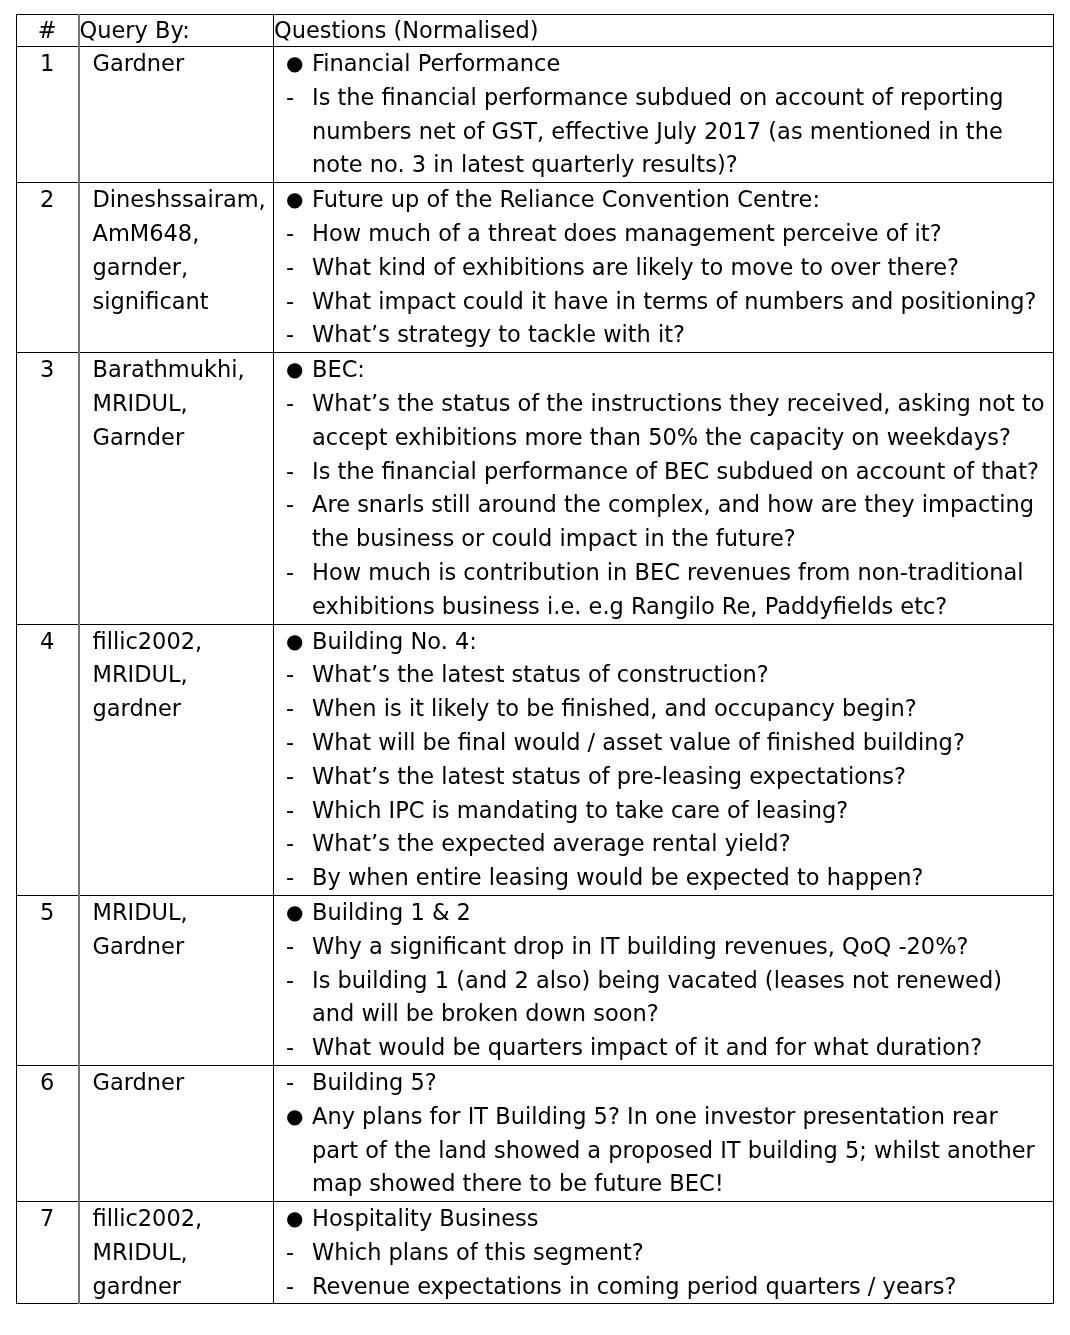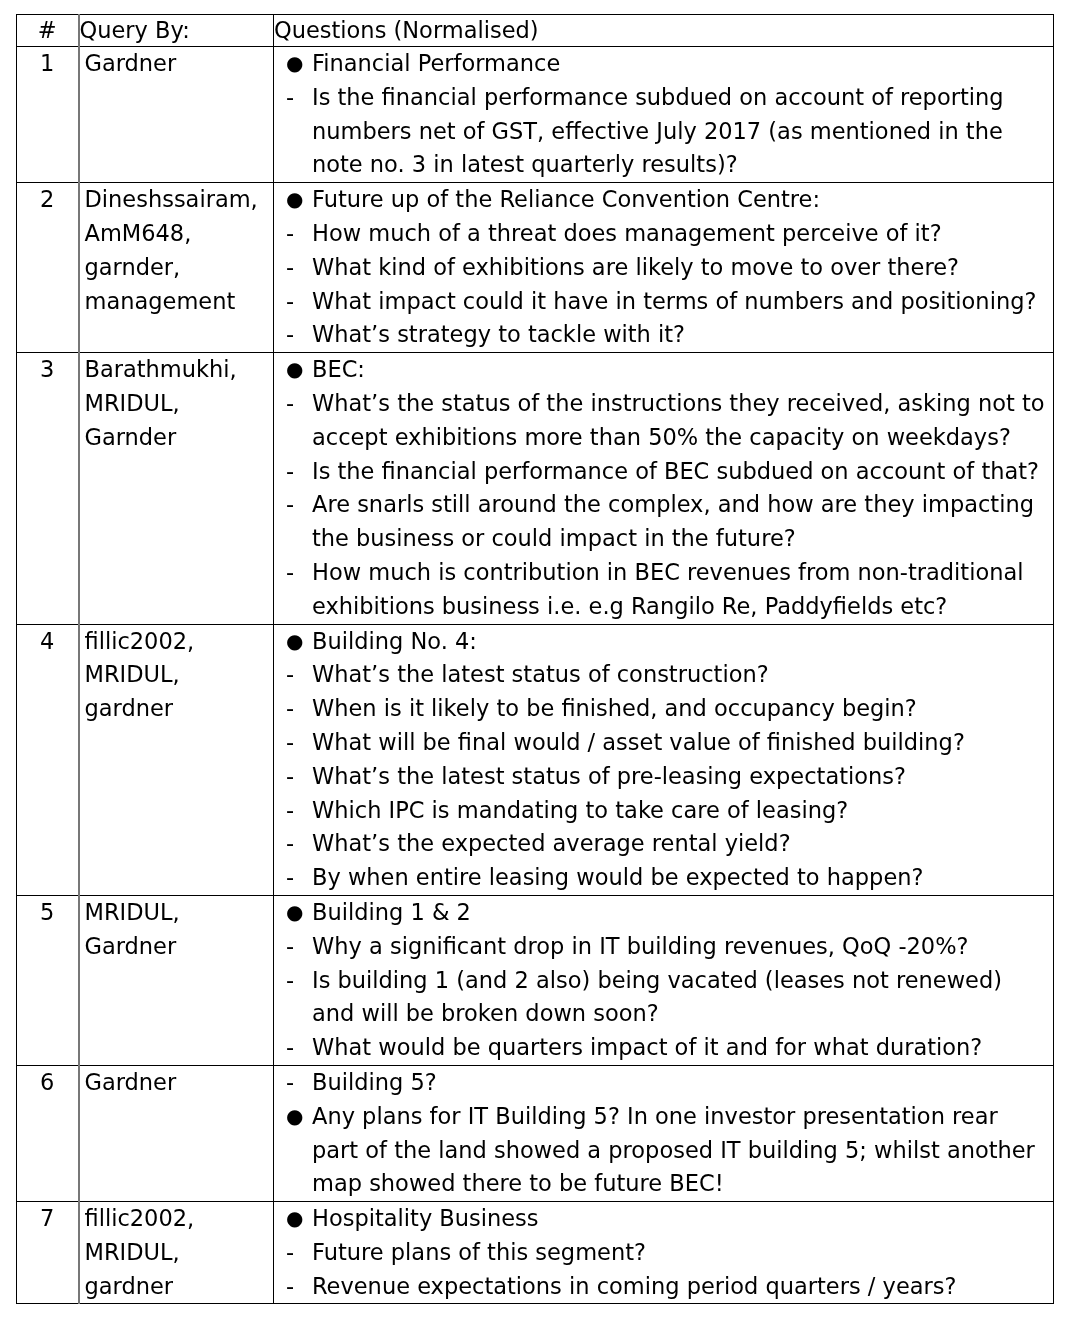--- a/index.html
+++ b/index.html
@@ -10,21 +10,21 @@
     font-size: 22.5px; line-height: 33.8px;
   }
   .qtable td, .qtable th {
     border: 1.5px solid #000; vertical-align: top; padding: 0; font-weight: normal;
   }
   .qtable col.c1 { width: 62px; }
   .qtable col.c2 { width: 195px; }
   .qtable col.c3 { width: 780px; }
   .qtable td.num, .qtable th.num { text-align: center; border-right: 2px solid #777; }
   .qtable th { text-align: left; line-height: 31px; }
-  .qtable td.by { padding-left: 5px; }
+  .qtable td.by { padding-left: 13px; }
   .qtable td.q { padding-left: 10px; padding-right: 6px; }
   .line { display: flex; }
   .mark { width: 26px; flex: 0 0 26px; text-align: left; padding-left: 2px; }
   .mark.bullet { font-size: 20px; }
   .text { flex: 1 1 auto; }
   .by-line { display: block; }
 </style>
 </head>
 <body>
 
@@ -57,21 +57,21 @@
             <span class="text">Is the financial performance subdued on account of reporting numbers net of GST, effective July 2017 (as mentioned in the note no. 3 in latest quarterly results)?</span>
           </div>
         </td>
       </tr>
       <tr>
         <td class="num">2</td>
         <td class="by">
           <span class="by-line">Dineshssairam,</span>
           <span class="by-line">AmM648,</span>
           <span class="by-line">garnder,</span>
-          <span class="by-line">management</span>
+          <span class="by-line">significant</span>
         </td>
         <td class="q">
           <div class="line">
             <span class="mark bullet">●</span>
             <span class="text">Future up of the Reliance Convention Centre:</span>
           </div>
           <div class="line">
             <span class="mark dash">-</span>
             <span class="text">How much of a threat does management perceive of it?</span>
           </div>
@@ -209,21 +209,21 @@
           <span class="by-line">MRIDUL,</span>
           <span class="by-line">gardner</span>
         </td>
         <td class="q">
           <div class="line">
             <span class="mark bullet">●</span>
             <span class="text">Hospitality Business</span>
           </div>
           <div class="line">
             <span class="mark dash">-</span>
-            <span class="text">Future plans of this segment?</span>
+            <span class="text">Which plans of this segment?</span>
           </div>
           <div class="line">
             <span class="mark dash">-</span>
             <span class="text">Revenue expectations in coming period quarters / years?</span>
           </div>
         </td>
       </tr>
     </tbody>
 </table>
 

